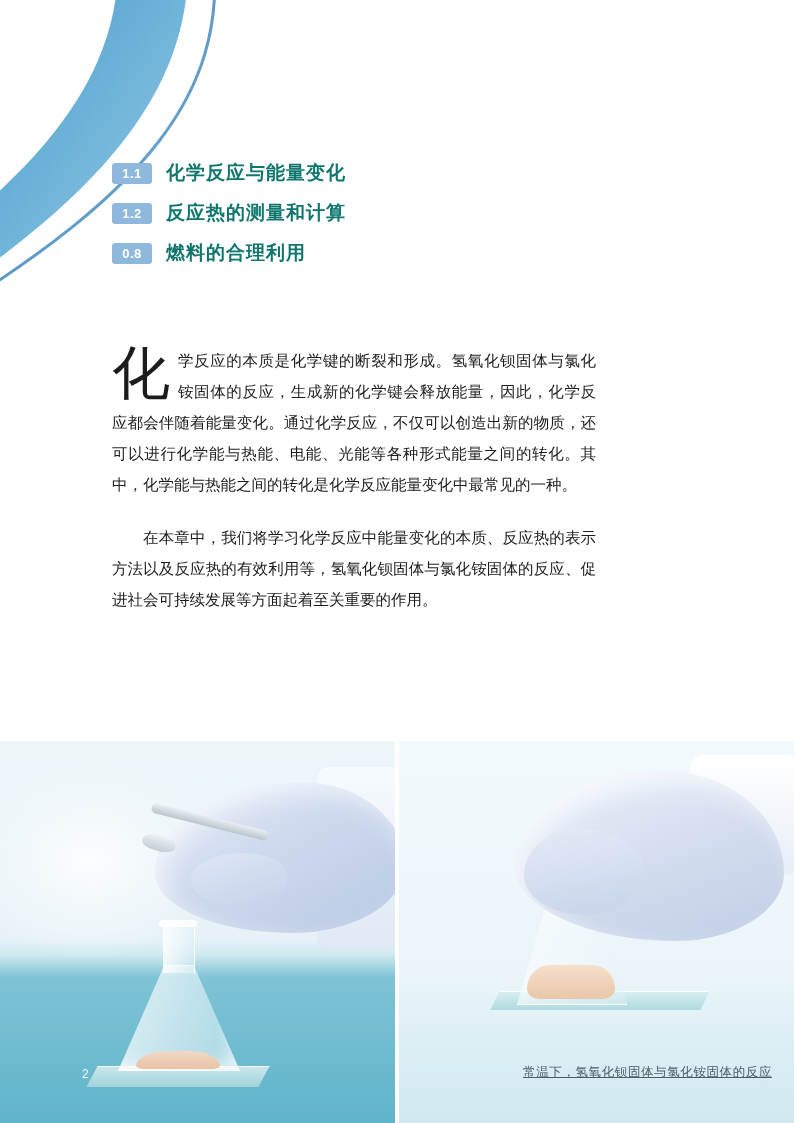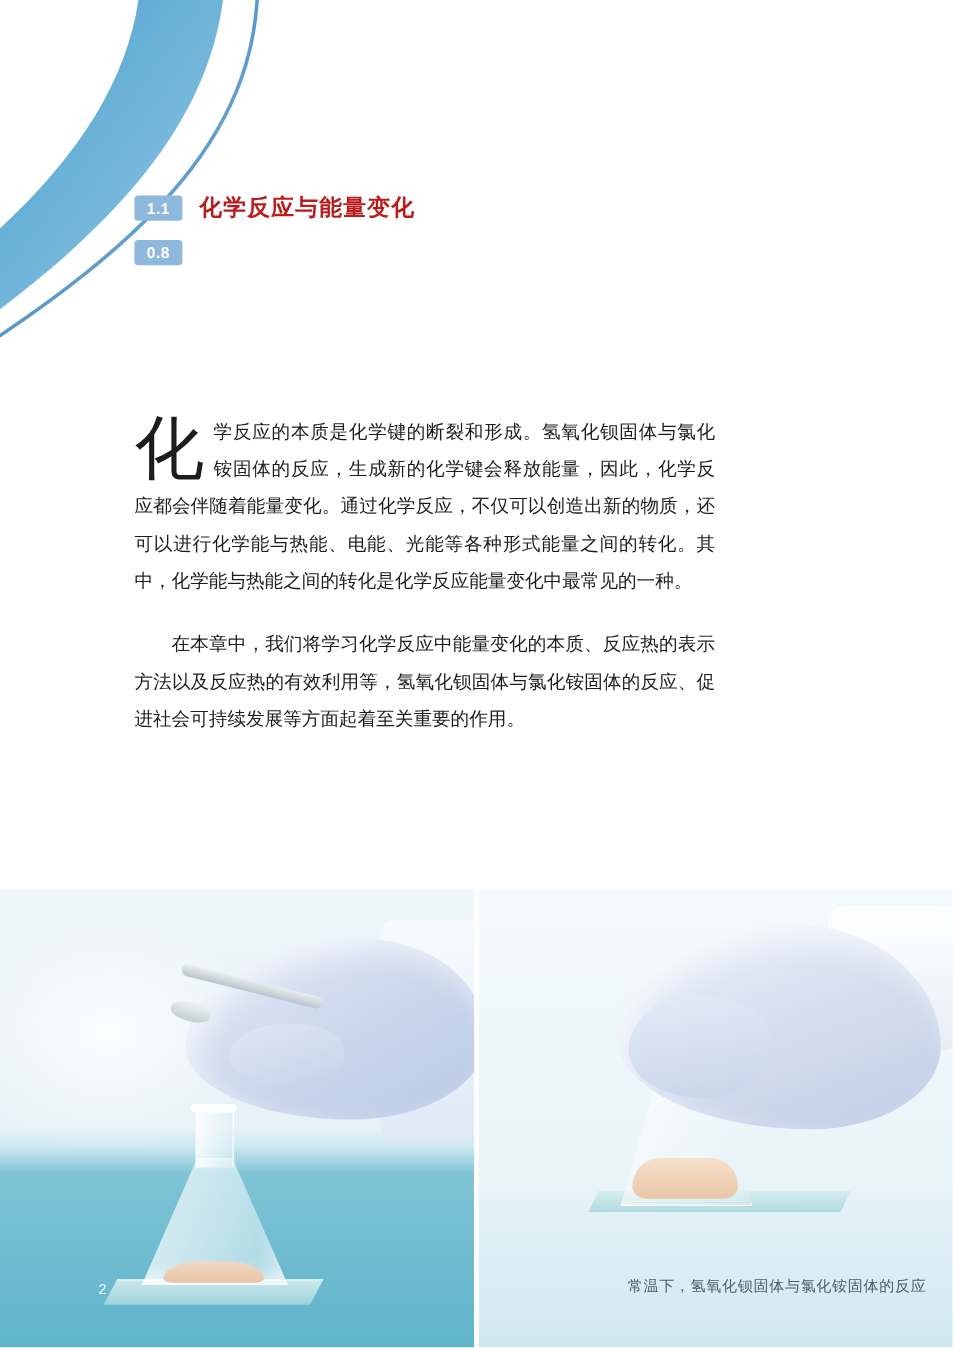--- a/index.html
+++ b/index.html
@@ -49,21 +49,21 @@
     color: #ffffff;
     font-size: 13px;
     font-weight: bold;
     border-radius: 3px;
     letter-spacing: 0.5px;
   }
   .toc-label {
     margin-left: 14px;
     font-size: 19px;
     font-weight: bold;
-    color: #b91c1c;
+    color: #0f766e;
     letter-spacing: 1px;
   }
 
   
   .body-copy {
     position: absolute;
     left: 112px;
     top: 345px;
     width: 484px;
   }
@@ -260,20 +260,21 @@
     border-top: 1px solid rgba(255,255,255,0.9);
   }
 
   .caption {
     position: absolute;
     right: 22px;
     bottom: 42px;
     font-size: 12.5px;
     color: #4c5d66;
     letter-spacing: 0.6px;
+    text-decoration: underline;
   }
   .page-number {
     position: absolute;
     left: 82px;
     bottom: 42px;
     font-size: 12px;
     color: #f3f9fb;
   }
 </style>
 </head>
@@ -299,21 +300,26 @@
     <path d="M -60 318 C 150 190 224 92 214 -40" fill="none" stroke="url(#gradThin)" stroke-width="3"></path>
   </svg>
 </div>
 
 <div class="toc">
   <div class="toc-row">
     <span class="toc-num">1.1</span>
     <span class="toc-label">化学反应与能量变化</span>
   </div>
   <div class="toc-row">
+    <span class="toc-num">1.2</span>
+    <span class="toc-label">反应热的测量和计算</span>
+  </div>
+  <div class="toc-row">
     <span class="toc-num">0.8</span>
+    <span class="toc-label">燃料的合理利用</span>
   </div>
 </div>
 
 <div class="body-copy">
   <p class="dropcap-para">
     <span class="dropcap">化</span><span>学反应的本质是化学键的断裂和形成。氢氧化钡固体与氯化铵固体的反应，生成新的化学键会释放能量，因此，化学反应都会伴随着能量变化。通过化学反应，不仅可以创造出新的物质，还可以进行化学能与热能、电能、光能等各种形式能量之间的转化。其中，化学能与热能之间的转化是化学反应能量变化中最常见的一种。</span>
   </p>
   <p class="para2">在本章中，我们将学习化学反应中能量变化的本质、反应热的表示方法以及反应热的有效利用等，氢氧化钡固体与氯化铵固体的反应、促进社会可持续发展等方面起着至关重要的作用。</p>
 </div>
 

